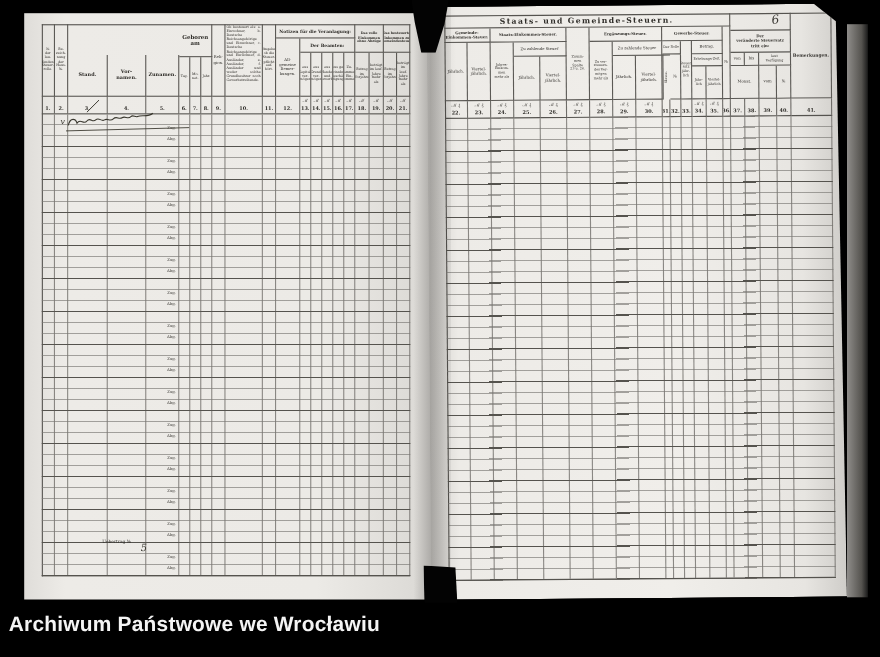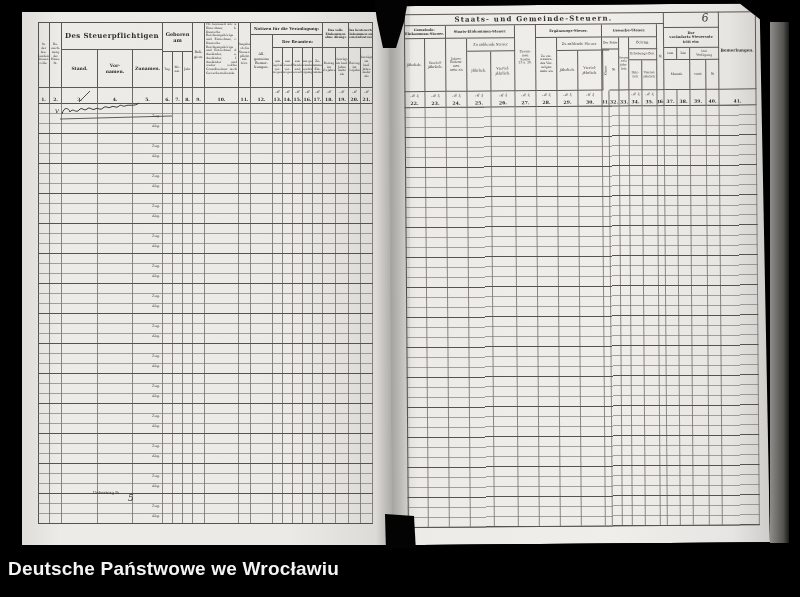--- a/index.html
+++ b/index.html
@@ -69,21 +69,20 @@
 lau-
 fenden
 Steuer-
 rolle.</div>
     <div class="hc f3 pre" style="left:28px;top:10px;width:12px;height:66px;">Be-
 zeich-
 nung
 der
 Haus-
 №.</div>
-    <div class="hc g7" style="left:40px;top:10px;width:101px;height:28px;">Des Steuerpflichtigen</div>
     <div class="hc f45 b" style="left:40px;top:38px;width:36px;height:38px;">Stand.</div>
     <div class="hc f45 b pre" style="left:76px;top:38px;width:35px;height:38px;">Vor-
 namen.</div>
     <div class="hc f45 b" style="left:111px;top:38px;width:30px;height:38px;">Zunamen.</div>
     <div class="hc g5 pre" style="left:141px;top:10px;width:30px;height:30px;">Geboren
 am</div>
     <div class="hc f3 pre" style="left:141px;top:40px;width:10px;height:36px;">Tag.</div>
     <div class="hc f3 pre" style="left:151px;top:40px;width:10px;height:36px;">Mo-
 nat.</div>
     <div class="hc f3 pre" style="left:161px;top:40px;width:10px;height:36px;">Jahr.</div>
@@ -474,15 +473,15 @@
       <text x="314" y="18" font-size="11" font-style="italic" fill="#3b3934" transform="rotate(-6 314 18)">6</text>
     </svg>
   </div>
 
   <div id="seam"></div>
   <div id="bindtop"></div>
   <div id="bindbot"></div>
   <div id="edgestrip"></div>
 
   <div id="captionbar">
-    <div id="caption">Deutsche Państwowe we Wrocławiu</div>
+    <div id="caption">Archiwum Państwowe we Wrocławiu</div>
   </div>
 </div>
 
 </body></html>

